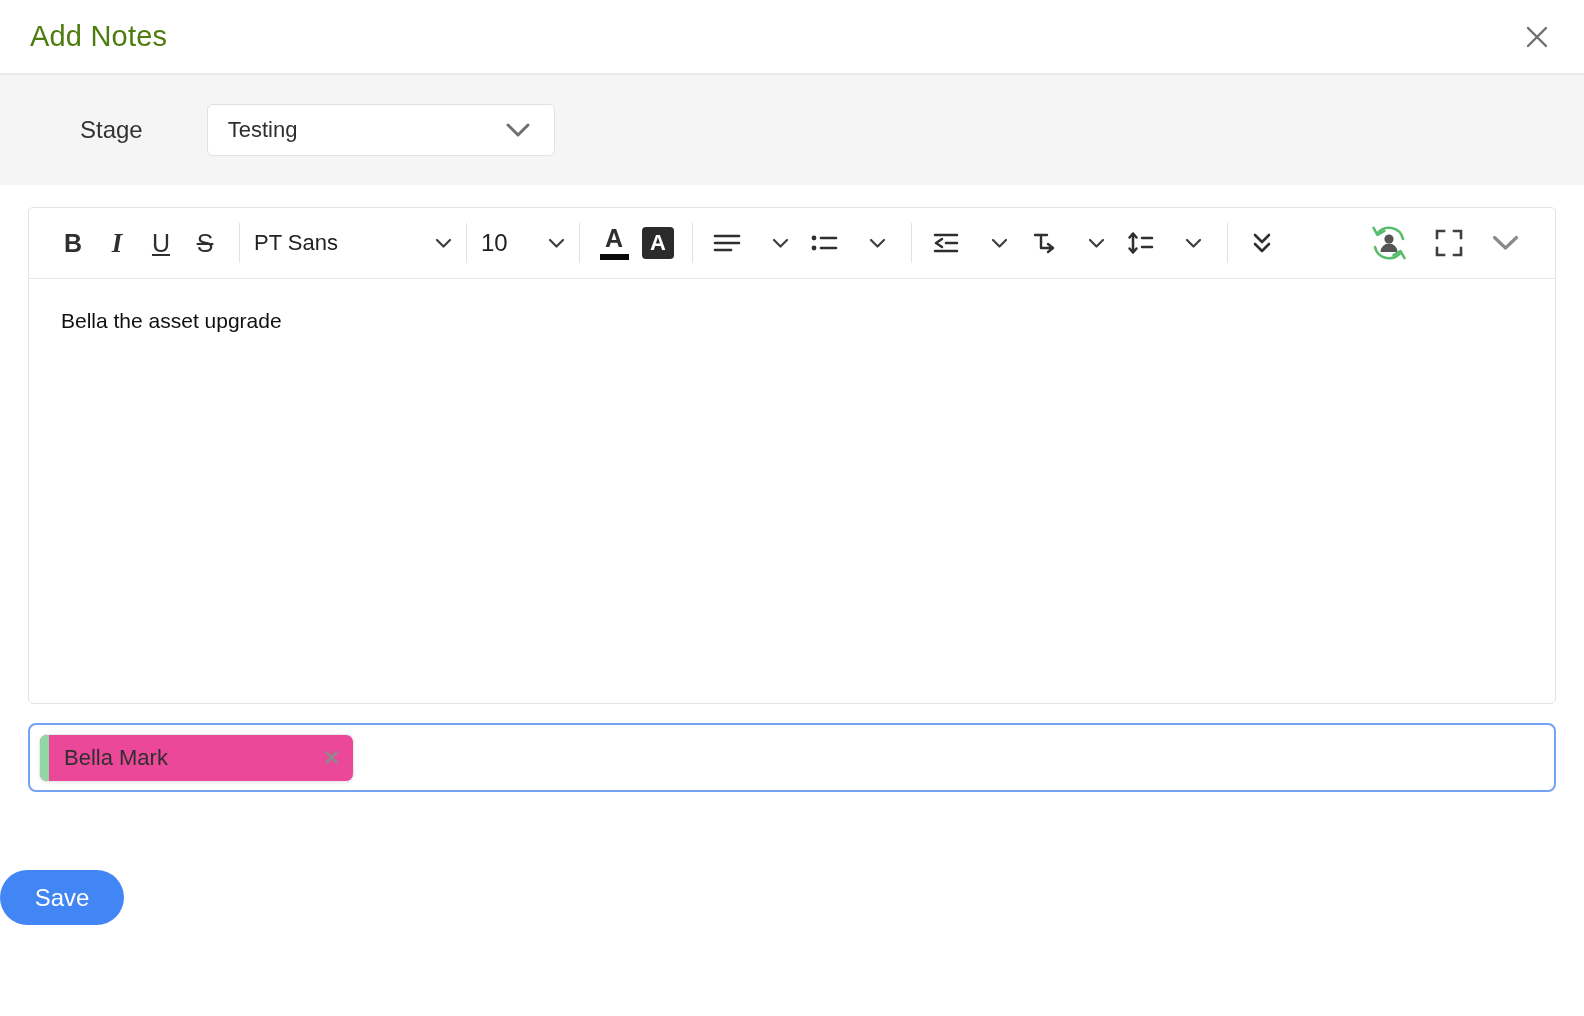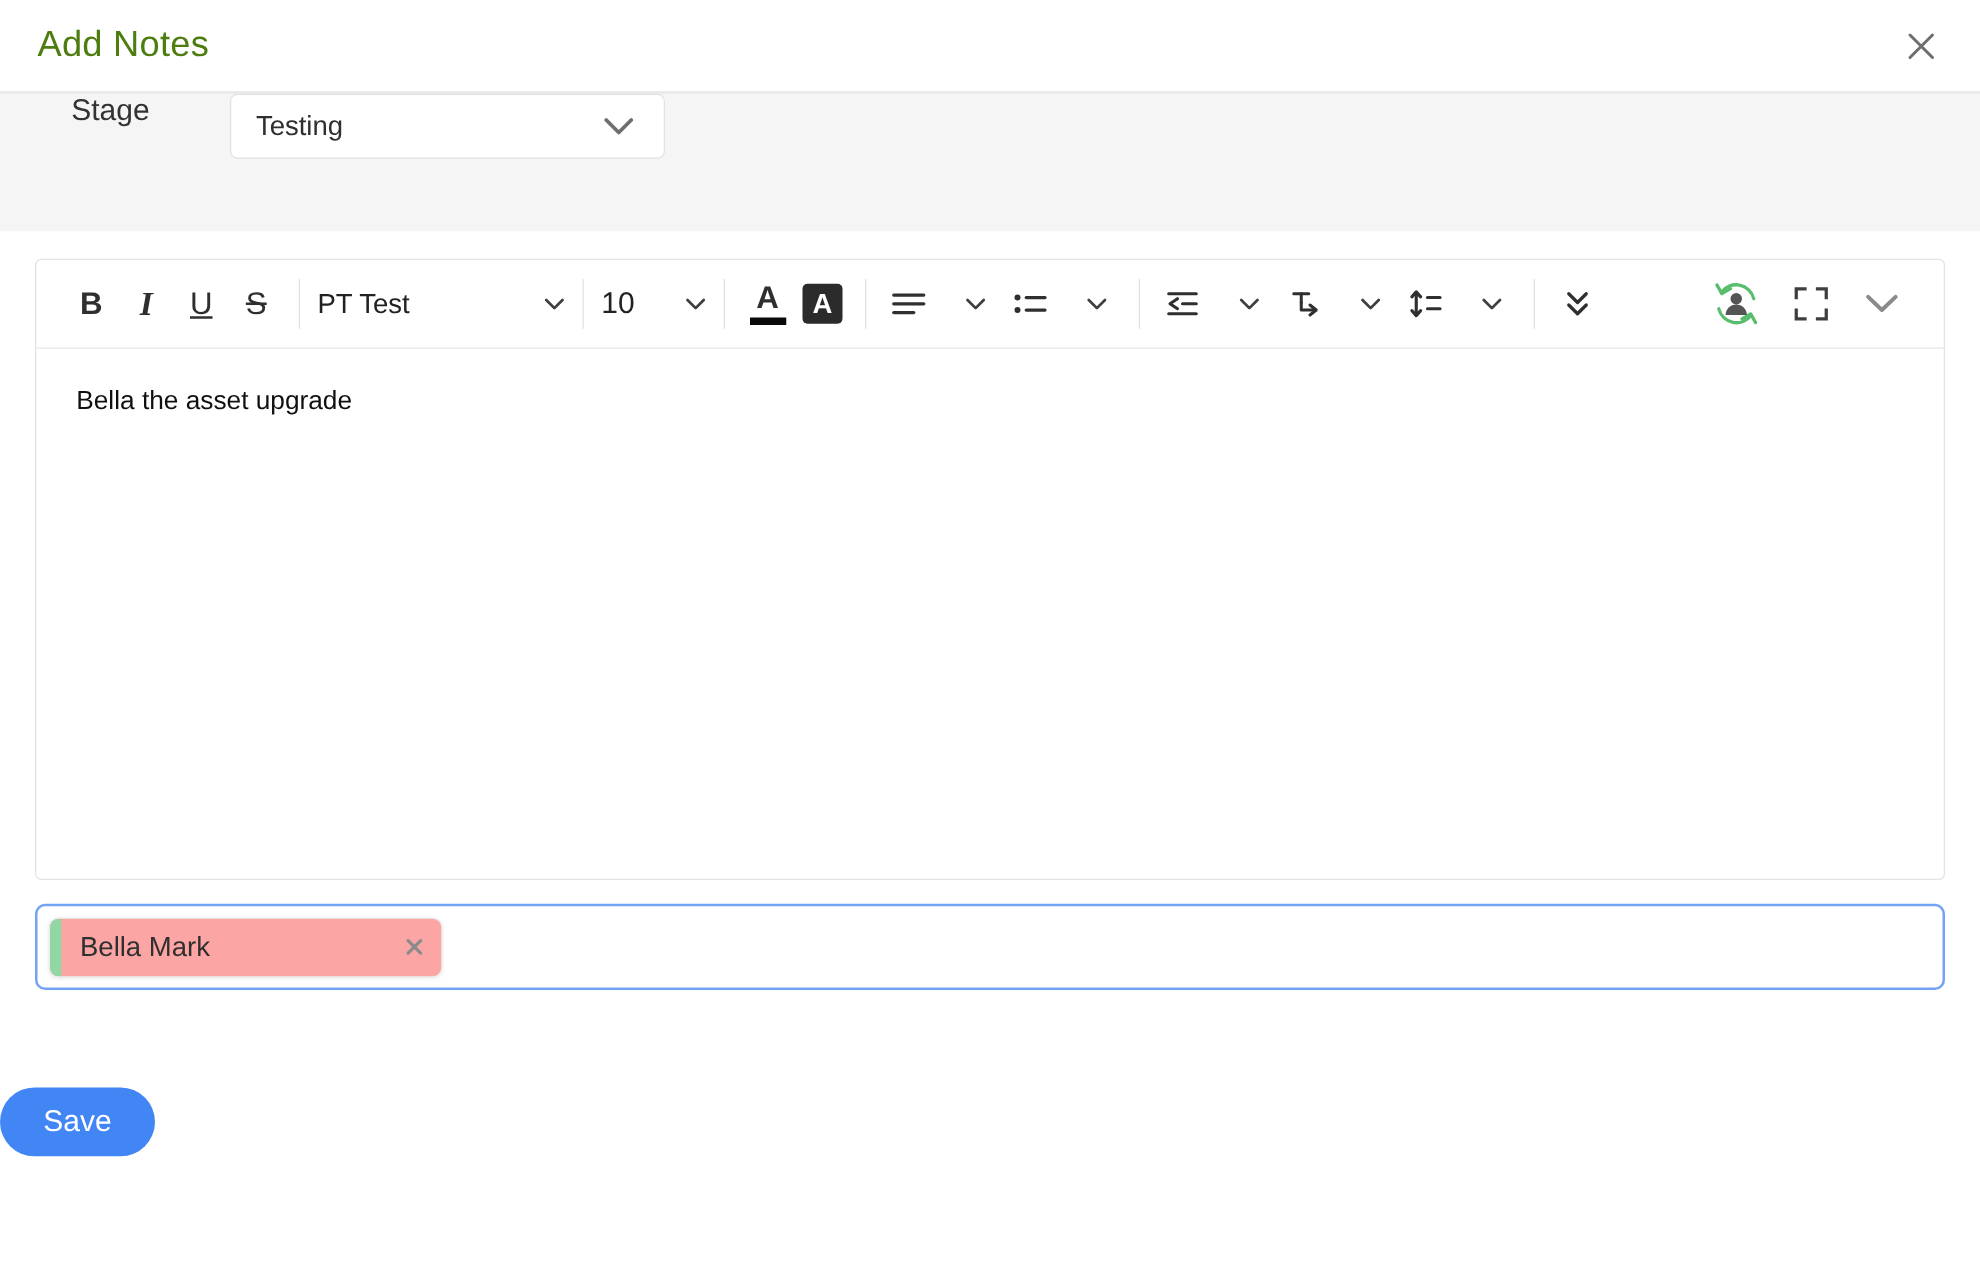--- a/index.html
+++ b/index.html
@@ -4,21 +4,21 @@
 <style>
   * { box-sizing: border-box; margin: 0; padding: 0; }
   html, body { width: 1584px; height: 1016px; background: #ffffff; font-family: "Liberation Sans", sans-serif; }
 
   
   .modal-header { height: 73px; display: flex; align-items: center; justify-content: space-between; padding: 0 30px; background: #fff; }
   .modal-title { font-size: 29px; font-weight: 500; color: #4d7c0f; letter-spacing: .2px; }
   .close-btn { width: 34px; height: 34px; display: flex; align-items: center; justify-content: center; cursor: pointer; background: none; border: none; }
 
   
-  .stage-row { height: 112px; background: #f5f5f5; border-top: 2px solid #e9e9e9; display: flex; align-items: flex-start; padding-left: 57px; }
+  .stage-row { height: 112px; background: #f5f5f5; border-top: 2px solid #e9e9e9; display: flex; align-items: center; padding-left: 80px; }
   .stage-label { font-size: 24px; color: #333; margin-right: 64px; }
   .stage-select { width: 348px; height: 52px; background: #fff; border: 1px solid #e1e1e1; border-radius: 6px; display: flex; align-items: center; justify-content: space-between; padding: 0 24px 0 20px; cursor: pointer; }
   .stage-select-value { font-size: 22px; color: #2f2f2f; }
 
   
   .editor { margin: 22px 28px 0; border: 1px solid #e3e3e3; border-radius: 5px; height: 497px; display: flex; flex-direction: column; background: #fff; }
   .toolbar { height: 71px; border-bottom: 1px solid #e7e7e7; display: flex; align-items: center; padding: 0 22px; flex-shrink: 0; }
   .tb-btn { display: flex; align-items: center; justify-content: center; min-width: 34px; height: 44px; margin: 0 5px; cursor: pointer; background: none; border: none; color: #2f2f2f; }
   .tb-divider { width: 1px; height: 40px; background: #e2e2e2; margin: 0 12px; }
   .tb-letter { font-size: 25px; color: #2f2f2f; }
@@ -38,21 +38,21 @@
   .bgcolor-btn { width: 32px; height: 32px; background: #2b2b2b; border-radius: 4px; display: flex; align-items: center; justify-content: center; }
   .bgcolor-letter { color: #fff; font-size: 22px; font-weight: 700; }
   .tb-right { margin-left: auto; display: flex; align-items: center; }
   .tb-right .tb-btn { margin: 0 11px; }
 
   .editor-body { flex: 1; padding: 30px 32px; font-size: 21px; color: #101010; cursor: text; }
 
   
   .notify-label { margin: 14px 30px 0; font-size: 27px; font-weight: 500; color: #161616; }
   .email-input { margin: 19px 28px 0; height: 69px; border: 2px solid #74a3f3; border-radius: 8px; display: flex; align-items: center; padding: 0 9px; cursor: text; background: #fff; }
-  .chip { width: 315px; height: 48px; background: #fca5a5; border: 1px solid #ececec; box-shadow: 0 1px 3px rgba(0,0,0,.08); border-radius: 8px; display: flex; align-items: center; overflow: hidden; }
+  .chip { width: 315px; height: 48px; background: #ec4899; border: 1px solid #ececec; box-shadow: 0 1px 3px rgba(0,0,0,.08); border-radius: 8px; display: flex; align-items: center; overflow: hidden; }
   .chip-bar { width: 9px; align-self: stretch; background: #90d7a3; flex-shrink: 0; }
   .chip-name { margin-left: 15px; font-size: 22px; color: #2f2f2f; font-weight: 500; }
   .chip-remove { margin-left: auto; margin-right: 14px; background: none; border: none; cursor: pointer; display: flex; align-items: center; }
 
   
   .actions { display: flex; justify-content: center; gap: 18px; margin-top: 78px; flex-direction: column; }
   .btn { height: 55px; border-radius: 28px; font-size: 24px; cursor: pointer; font-family: "Liberation Sans", sans-serif; }
   .btn-save { width: 124px; background: #4285f4; border: none; color: #fff; }
   .btn-cancel { width: 150px; background: #f4f4f4; border: 1px solid #dcdcdc; color: #484848; }
 
@@ -98,21 +98,21 @@
       <button class="tb-btn">
           <span class="tb-letter lt-underline">U</span>
         </button>
       <button class="tb-btn">
           <span class="tb-letter lt-strike">S</span>
         </button>
 
       <div class="tb-divider"></div>
 
       <div class="tb-select font-select">
-        <span class="tb-select-value">PT Test</span>
+        <span class="tb-select-value">PT Sans</span>
         <span>
           <svg width="17" height="11" viewBox="0 0 17 11">
               <polyline points="2,2 8.5,8.5 15,2" fill="none" stroke="#3f3f3f" stroke-width="2.2" stroke-linecap="round" stroke-linejoin="round"></polyline>
             </svg>
         </span>
       </div>
 
       <div class="tb-divider"></div>
 
       <div class="tb-select size-select">

